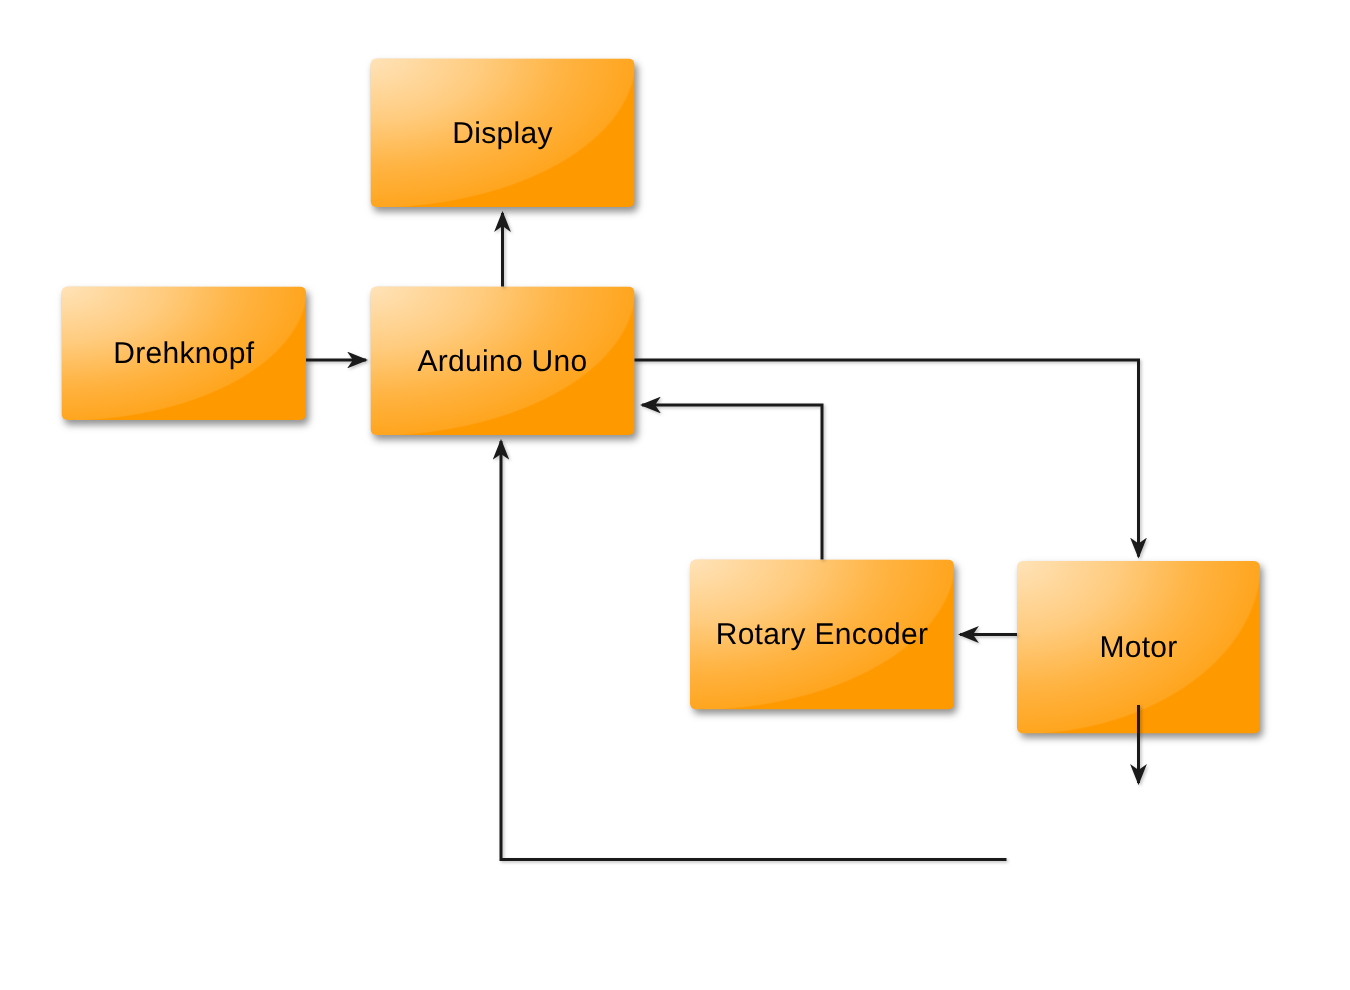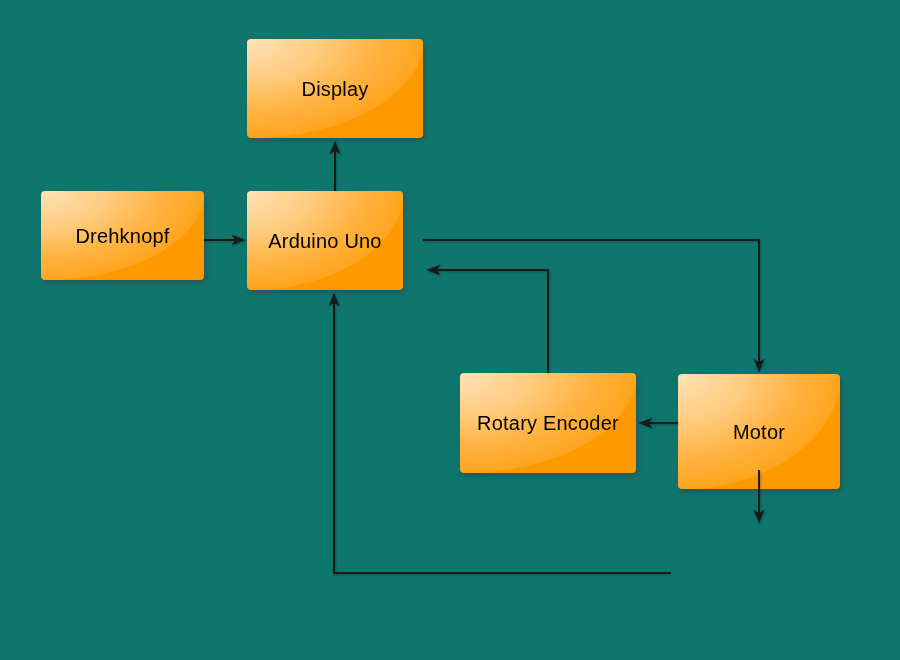--- a/index.html
+++ b/index.html
@@ -8,21 +8,21 @@
     width: 900px;
     height: 660px;
     background: #c2c2c2;
     overflow: hidden;
     font-family: "Liberation Sans", sans-serif;
   }
   .canvas {
     position: relative;
     width: 900px;
     height: 660px;
-    background: #0f766e;
+    background: #ffffff;
   }
   .node {
     position: absolute;
     box-sizing: border-box;
     border-radius: 4px;
     background:
       radial-gradient(ellipse 102% 102% at 0% 0%,
         rgba(255,255,255,0.72) 0%,
         rgba(255,255,255,0.50) 40%,
         rgba(255,255,255,0.26) 72%,
@@ -36,21 +36,21 @@
   }
   .node .label {
     color: #000000;
     font-size: 20px;
     line-height: 1;
     white-space: nowrap;
     letter-spacing: 0.2px;
   }
   #node-display        { left: 247px; top:  39px; width: 176px; height:  99px; }
   #node-drehknopf      { left:  41px; top: 191px; width: 163px; height:  89px; }
-  #node-arduino-uno    { left: 247px; top: 191px; width: 156px; height:  99px; }
+  #node-arduino-uno    { left: 247px; top: 191px; width: 176px; height:  99px; }
   #node-rotary-encoder { left: 460px; top: 373px; width: 176px; height: 100px; }
   #node-motor          { left: 678px; top: 374px; width: 162px; height:  115px; }
   #node-gyroskop       { left: 671px; top: 525px; width: 177px; height:  98px; }
   svg.edges {
     position: absolute;
     left: 0; top: 0;
     width: 900px;
     height: 660px;
     pointer-events: none;
     z-index: 5;

